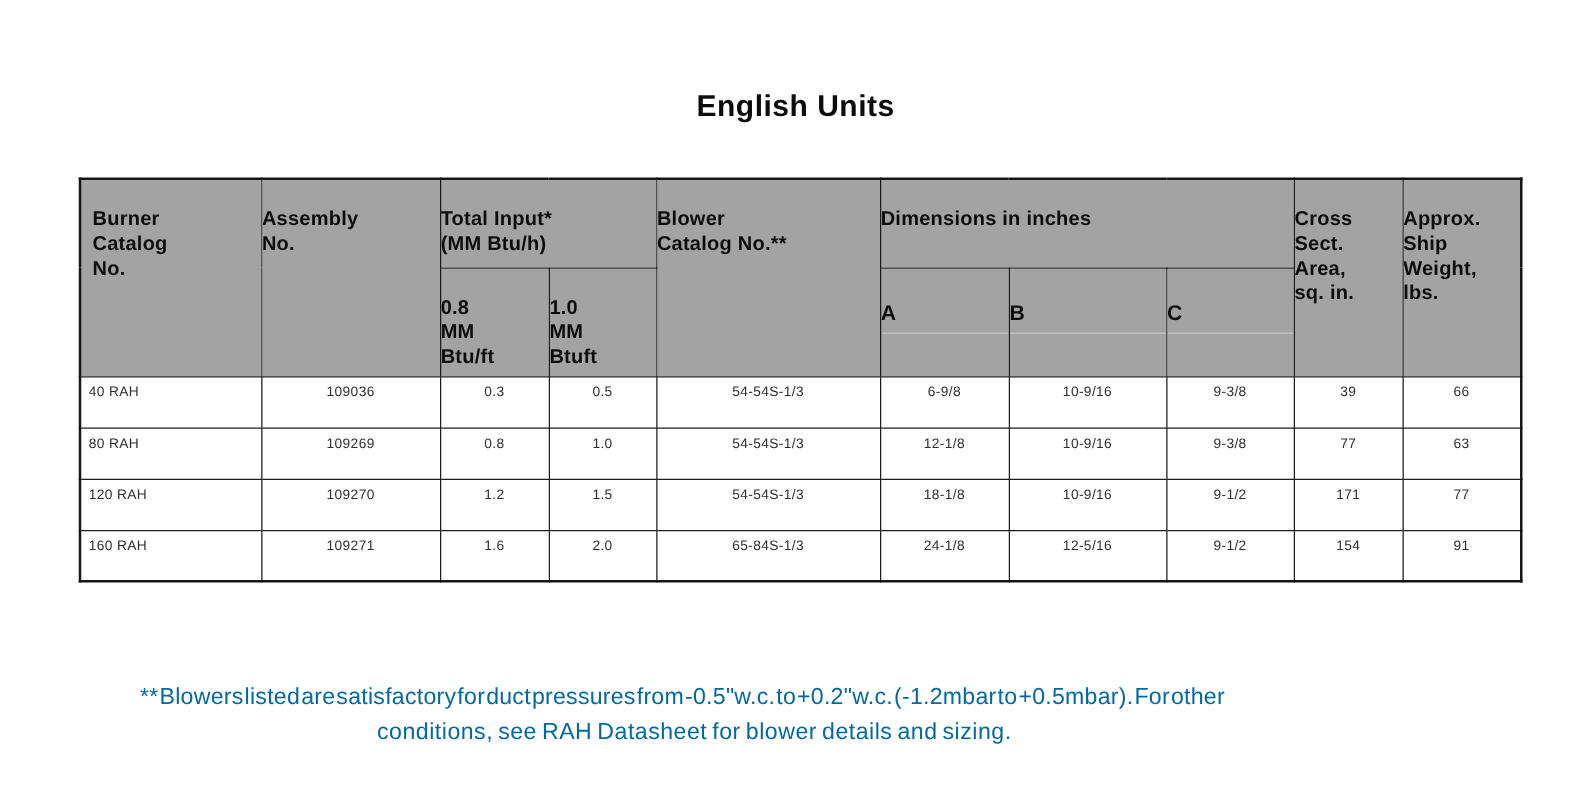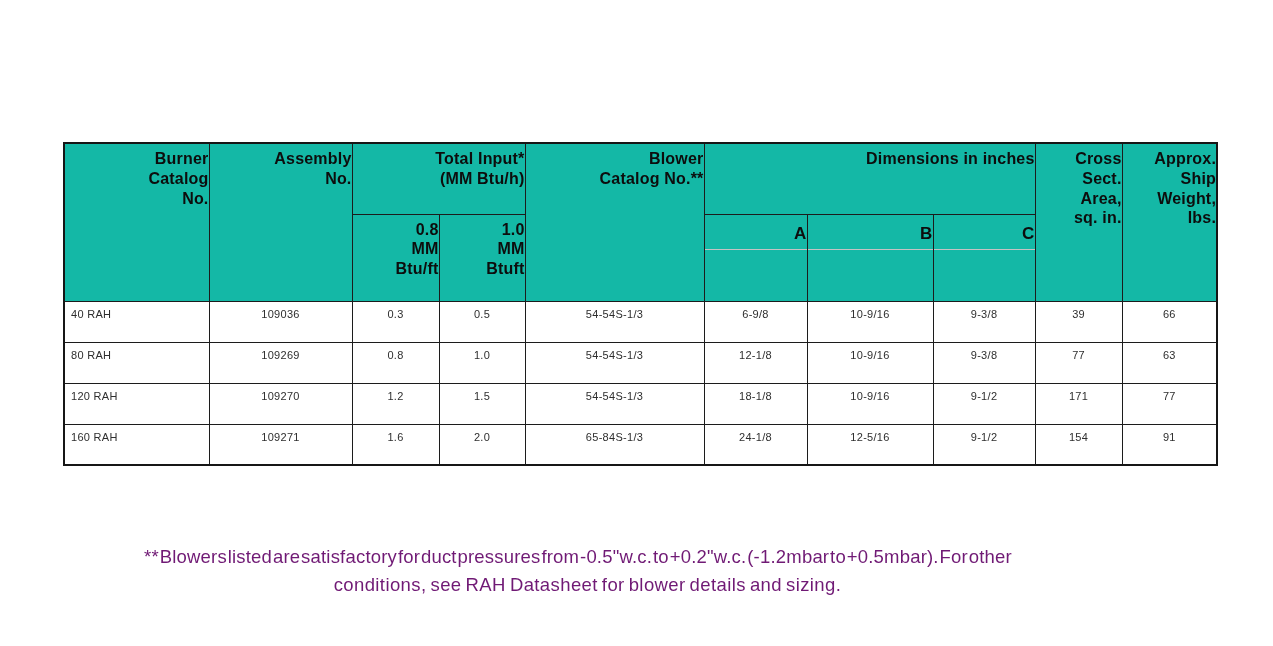--- a/index.html
+++ b/index.html
@@ -13,22 +13,22 @@
   }
   table.spec {
     position:absolute; left:63px; top:142px; width:1153px;
     border-collapse:collapse; table-layout:fixed;
     border:2px solid #161616;
   }
   .spec th, .spec td {
     border:1.6px solid #1c1c1c; vertical-align:top; padding:0; overflow:hidden;
   }
   .spec thead th {
-    background:#14b8a6; font-weight:700; color:#0d0d0d; text-align:right;
-    white-space:pre-line; line-height:1.24; font-size:16px; padding-top:5px;
+    background:#a3a3a3; font-weight:700; color:#0d0d0d; text-align:left;
+    white-space:pre-line; line-height:1.24; font-size:16px; padding-top:22px;
     letter-spacing:0.2px;
   }
   .spec tr.band1 { height:71px; }
   .spec tr.band2 { height:87px; }
   th.h-burner { text-align:left; padding-left:9px; }
   th.dim-sub { padding-top:0; }
   .dim-label {
     display:block; width:100%; box-sizing:border-box;
     padding:3px 0 5px; border-bottom:1.2px solid #c3c3c3; font-size:17px;
   }
@@ -36,30 +36,31 @@
   .spec tbody td {
     background:#ffffff; text-align:center; padding-top:6px;
     font-size:11px; color:#2e2e2e; letter-spacing:0.3px; white-space:nowrap;
   }
   .spec tbody td.c-first { text-align:left; padding-left:6px; }
   .fn1 {
     position:absolute; left:112px; top:508px; font-size:19px; color:#3a3a3a;
     letter-spacing:0.9px; white-space:nowrap;
   }
   .fn2 {
-    position:absolute; left:112px; top:546px; font-size:18.5px; color:#701a75;margin-left:32px;
+    position:absolute; left:112px; top:546px; font-size:18.5px; color:#0369a1;
   }
   .fn2-l1 { word-spacing:-4.5px; letter-spacing:0.2px; white-space:nowrap; }
   .fn2-l2 { margin-top:6px; margin-left:19px; word-spacing:-1.5px; letter-spacing:0.4px; white-space:nowrap;text-align:center; }
 </style>
 </head>
 <body>
 
 <div id="canvas">
 
+  <div class="title">English Units</div>
 
   <table class="spec">
     <colgroup>
       <col style="width:145px">
         <col style="width:143px">
         <col style="width:87px">
       <col style="width:86px">
         <col style="width:179px">
         <col style="width:103px">
       <col style="width:126px">

